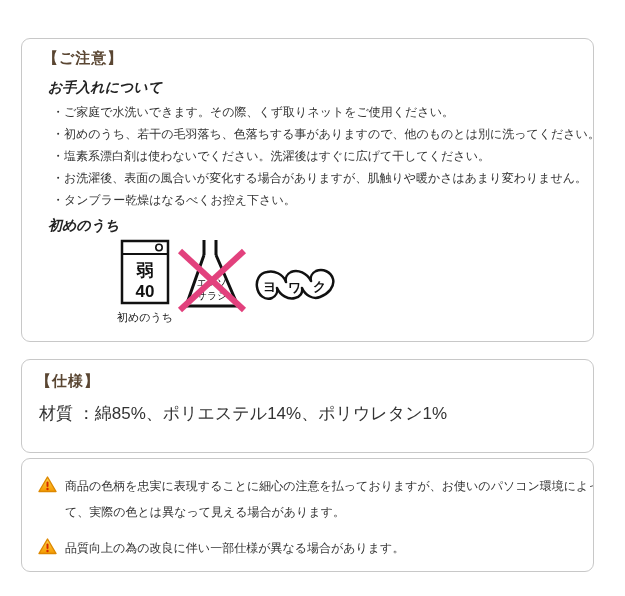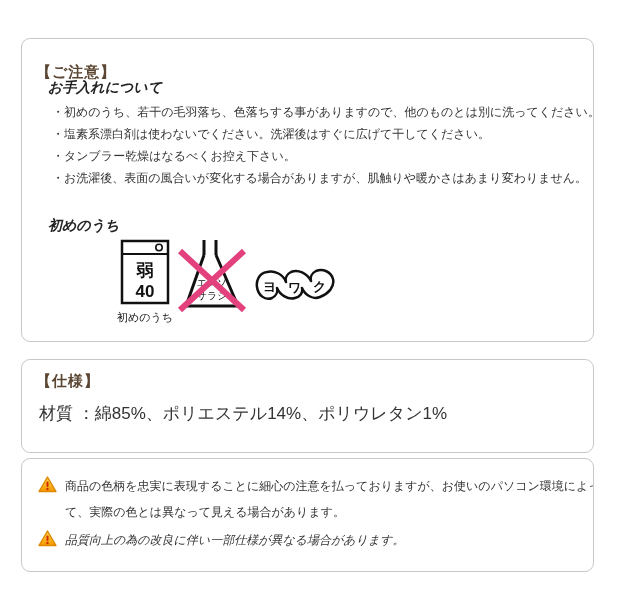--- a/index.html
+++ b/index.html
@@ -13,21 +13,21 @@
     overflow:hidden;
   }
   #panel-caution { top:38px;  height:304px; }
   #panel-spec    { top:359px; height:94px;  }
   #panel-notes   { top:458px; height:114px; }
 
   .panel-title {
     position:absolute; left:14px; margin:0; font-size:15px; font-weight:bold;
     color:#5a4632; letter-spacing:1px; white-space:nowrap;
   }
-  #panel-caution .panel-title { top:24px; }
+  #panel-caution .panel-title { top:10px;margin-left:7px; }
   #panel-spec    .panel-title { top:12px; }
 
   .sub-heading {
     position:absolute; left:26px; margin:0; font-size:14px; font-weight:bold;
     color:#222222; white-space:nowrap;font-style:italic;
   }
   #care-heading    { top:40px; }
   #laundry-heading { top:178px; }
 
   .bullets { position:absolute; left:30px; top:62px; }
@@ -38,41 +38,42 @@
   #symbol-bleach  { left:154px; top:198px; }
   #symbol-wring   { left:233px; top:224px; }
   .symbol-caption { font-size:11px; color:#111111; white-space:nowrap; margin-top:1px; }
 
   .spec-line {
     position:absolute; left:17px; top:42px; font-size:17px; color:#333333; white-space:nowrap;
   }
 
   .note { position:absolute; left:16px; display:flex; align-items:flex-start; }
   #note-1 { top:14px; }
-  #note-2 { top:68px;font-style:italic; }
+  #note-2 { top:76px; }
   .note-icon { flex:0 0 auto; margin:3px 8px 0 0; }
   .note-text { font-size:12px; line-height:26px; color:#333333; }
   .note-line { white-space:nowrap; }
 
   svg text { font-family:"Liberation Sans","DejaVu Sans",sans-serif; fill:#111111; }
 </style>
 </head>
 <body>
 
 <div class="page">
 
   <section class="panel" id="panel-caution">
     <h2 class="panel-title">【ご注意】</h2>
     <h3 class="sub-heading" id="care-heading">お手入れについて</h3>
 
     <div class="bullets">
+      <div class="bullet">・ご家庭で水洗いできます。その際、くず取りネットをご使用ください。</div>
       <div class="bullet">・初めのうち、若干の毛羽落ち、色落ちする事がありますので、他のものとは別に洗ってください。</div>
       <div class="bullet">・塩素系漂白剤は使わないでください。洗濯後はすぐに広げて干してください。</div>
+      <div class="bullet">・お洗濯後、表面の風合いが変化する場合がありますが、肌触りや暖かさはあまり変わりません。</div>
       <div class="bullet">・タンブラー乾燥はなるべくお控え下さい。</div>
-      <div class="bullet">・お洗濯後、表面の風合いが変化する場合がありますが、肌触りや暖かさはあまり変わりません。</div>
     </div>
 
     <h3 class="sub-heading" id="laundry-heading">初めのうち</h3>
 
     <div class="symbol" id="symbol-machine">
       <svg width="50" height="66" viewBox="0 0 50 66">
         <rect x="2" y="2" width="46" height="62" fill="none" stroke="#111111" stroke-width="2.5"></rect>
         <line x1="2" y1="15" x2="48" y2="15" stroke="#111111" stroke-width="2"></line>
         <circle cx="39" cy="8.5" r="3.2" fill="none" stroke="#111111" stroke-width="1.6"></circle>
         <text x="25" y="37" font-size="17" font-weight="bold" text-anchor="middle">弱</text>

